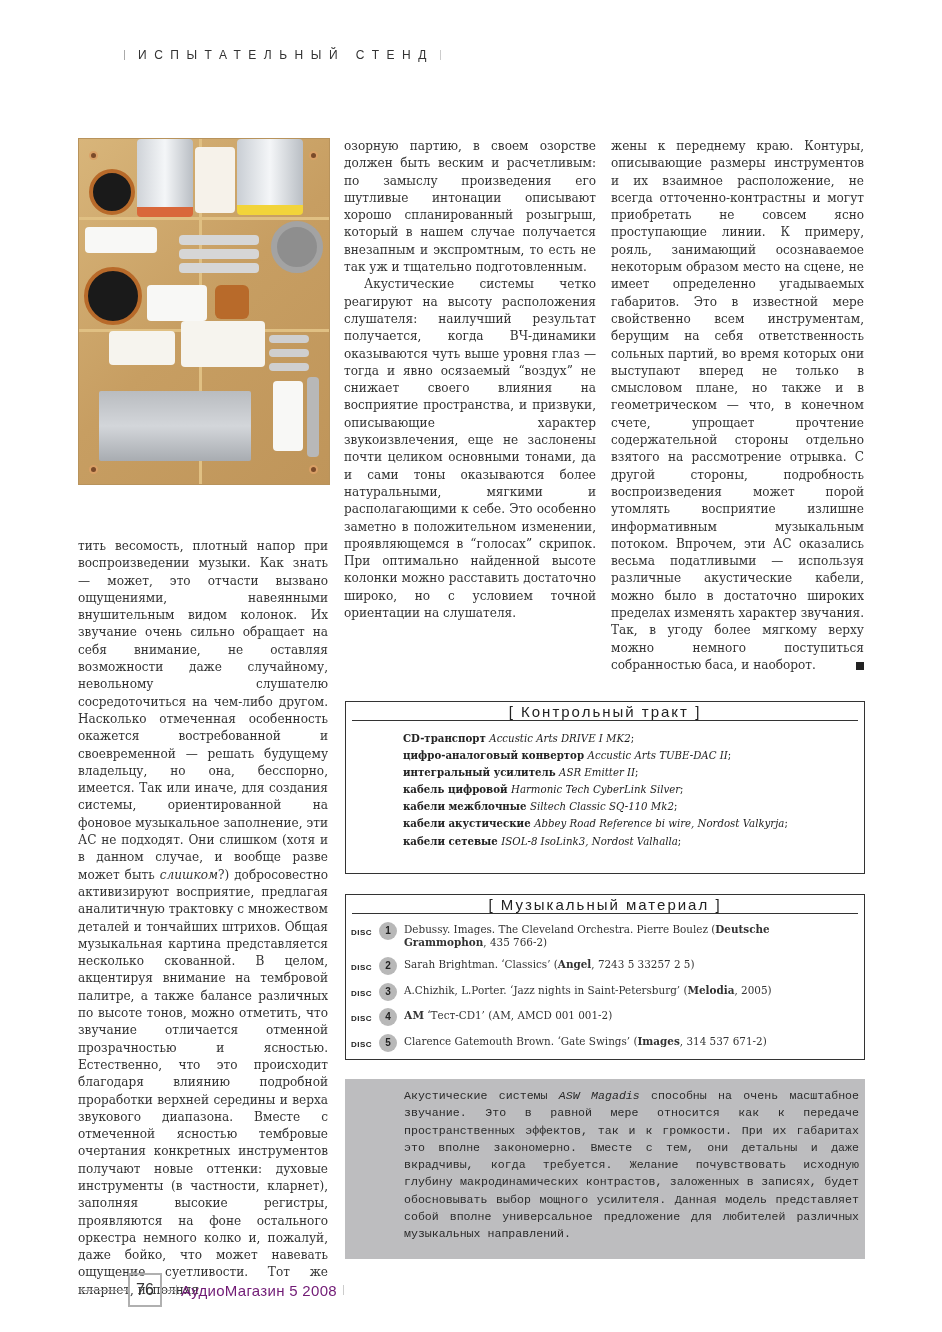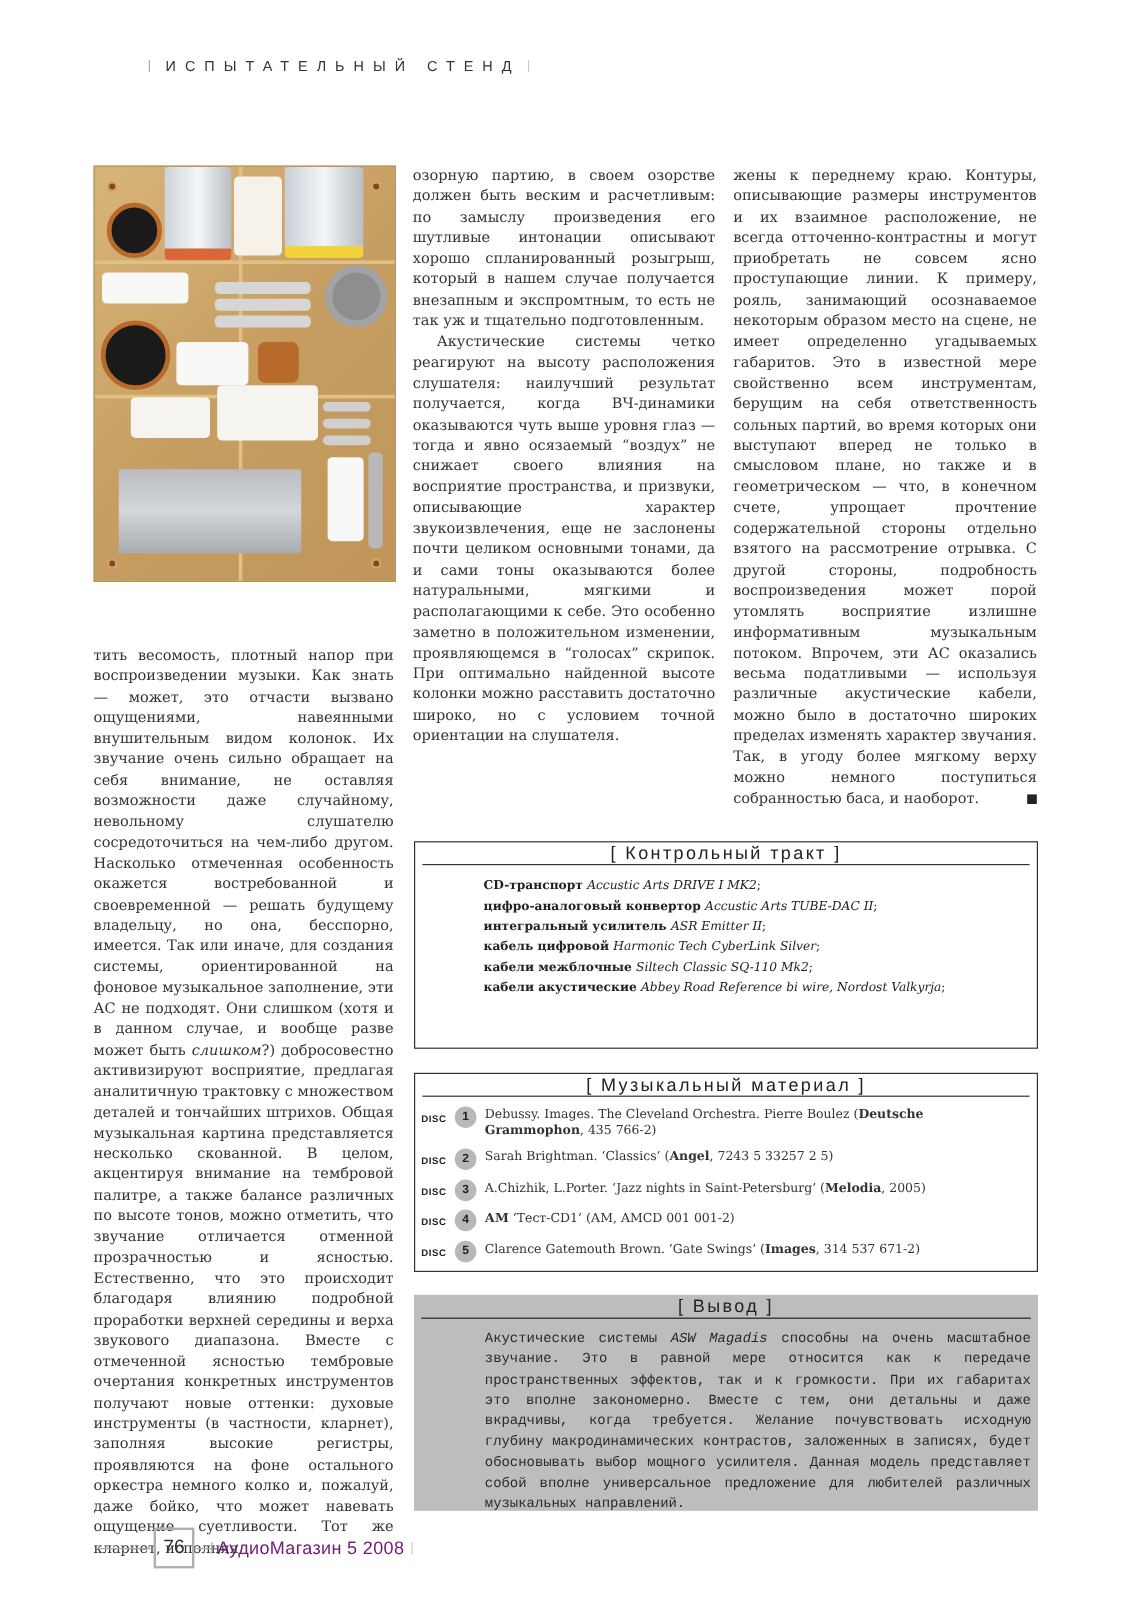--- a/index.html
+++ b/index.html
@@ -107,20 +107,21 @@
 
 <div class="box" id="box-tract">
   <div class="box-title">[ Контрольный тракт ]</div>
   <div class="items">
     <div><span class="lbl">CD-транспорт </span><span class="val">Accustic Arts DRIVE I MK2</span><span>;</span></div>
     <div><span class="lbl">цифро-аналоговый конвертор </span><span class="val">Accustic Arts TUBE-DAC II</span><span>;</span></div>
     <div><span class="lbl">интегральный усилитель </span><span class="val">ASR Emitter II</span><span>;</span></div>
     <div><span class="lbl">кабель цифровой </span><span class="val">Harmonic Tech CyberLink Silver</span><span>;</span></div>
     <div><span class="lbl">кабели межблочные </span><span class="val">Siltech Classic SQ-110 Mk2</span><span>;</span></div>
     <div><span class="lbl">кабели акустические </span><span class="val">Abbey Road Reference bi wire, Nordost Valkyrja</span><span>;</span></div>
+    <div><span class="lbl">кабели сетевые </span><span class="val">ISOL-8 IsoLink3, Nordost Valhalla</span><span>;</span></div>
   </div>
 </div>
 
 <div class="box" id="box-music">
   <div class="box-title">[ Музыкальный материал ]</div>
   <div class="discs">
     <div class="disc-row">
       <span class="disc-label">DISC</span>
       <span class="disc-num">1</span>
       <span class="disc-text"><span>Debussy. Images. The Cleveland Orchestra. Pierre Boulez (</span><b>Deutsche Grammophon</b><span>, 435 766-2)</span></span>
@@ -142,21 +143,20 @@
     </div>
     <div class="disc-row">
       <span class="disc-label">DISC</span>
       <span class="disc-num">5</span>
       <span class="disc-text"><span>Clarence Gatemouth  Brown. ‘Gate Swings’ (</span><b>Images</b><span>, 314 537 671-2)</span></span>
     </div>
   </div>
 </div>
 
 <div id="box-concl">
-  <div class="box-title">[ Вывод ]</div>
   <div class="text"><span>Акустические системы </span><i>ASW Magadis</i><span> способны на очень масштабное звучание. Это в равной мере относится как к передаче пространственных эффектов, так и к громкости. При их габаритах это вполне закономерно. Вместе с тем, они детальны и даже вкрадчивы, когда требуется. Желание почувствовать исходную глубину макродинамических контрастов, заложенных в записях, будет обосновывать выбор мощного усилителя. Данная модель представляет собой вполне универсальное предложение для любителей различных музыкальных направлений.</span></div>
 </div>
 
 <div class="footer">
   <span class="line"></span>
   <span class="pagenum">76</span>
   <span class="line2"></span>
   <span class="tick"></span>
   <span class="mag">АудиоМагазин 5 2008</span>
   <span class="tick2"></span>

